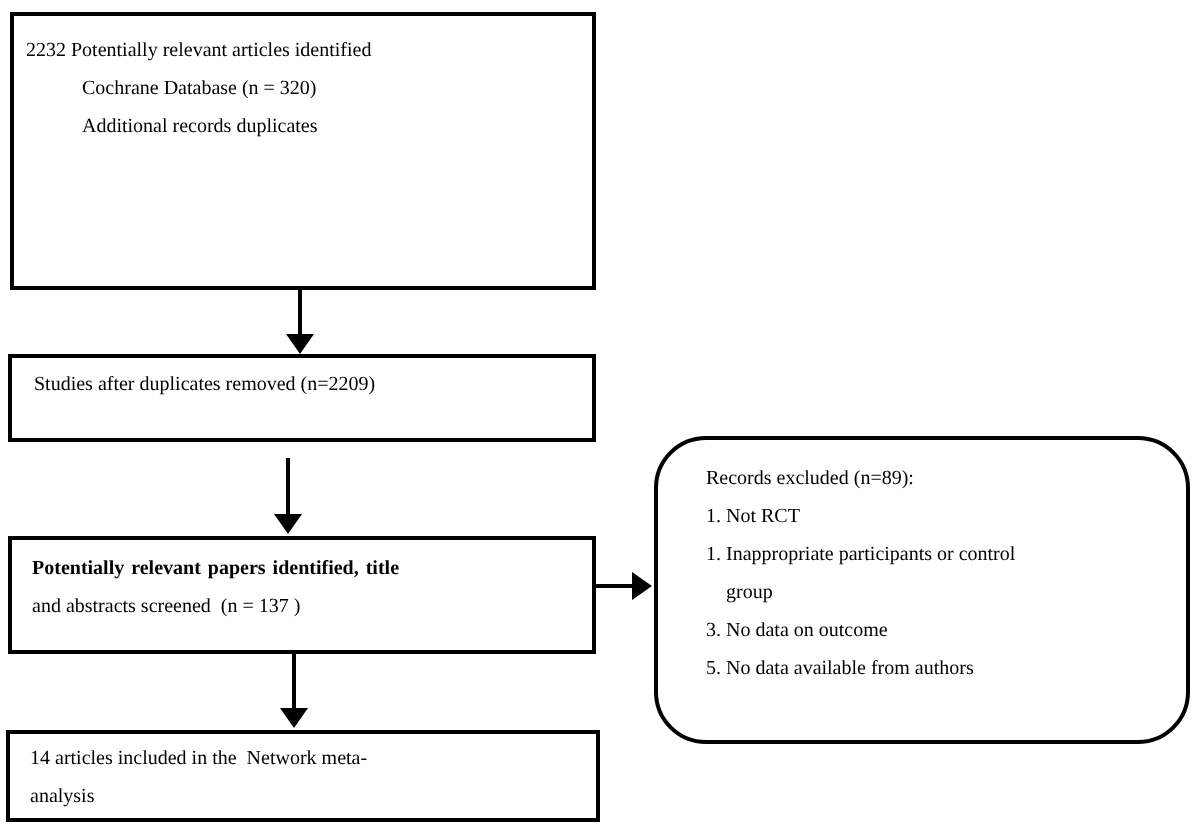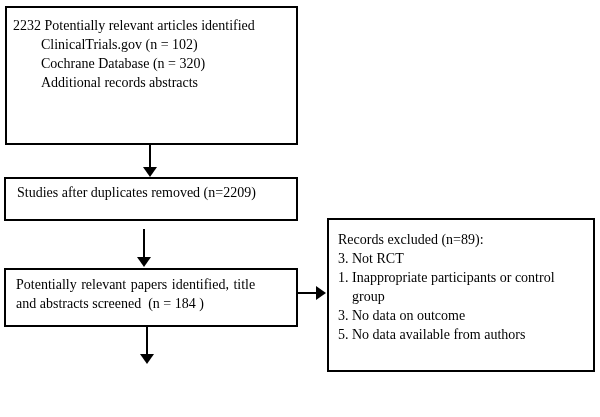--- a/index.html
+++ b/index.html
@@ -6,21 +6,21 @@
     margin: 0;
     padding: 0;
     background: #ffffff;
   }
   #stage {
     position: relative;
     width: 600px;
     height: 417px;
     background: #ffffff;
     font-family: "Liberation Serif", "DejaVu Serif", serif;
-    font-size: 14px;
+    font-size: 10px;
     line-height: 19px;
     color: #000000;
     overflow: hidden;
   }
   .box {
     position: absolute;
     box-sizing: border-box;
     border: 2px solid #000000;
     background: #ffffff;
     overflow: hidden;
@@ -28,22 +28,22 @@
   .line {
     white-space: pre;
   }
   .wrapline {
     white-space: pre-wrap;
   }
   #box-identified { left: 5px;   top: 6px;   width: 293px; height: 139px; padding: 8px 4px 0 6px; }
   #box-identified .indent { padding-left: 28px; }
   #box-duplicates { left: 4px;   top: 177px; width: 294px; height: 44px;  padding: 4px 8px 0 11px; }
   #box-screened   { left: 4px;   top: 268px; width: 294px; height: 59px;  padding: 5px 9px 0 10px; }
-  #box-screened .stretch { word-spacing: 1px; }
-  #box-excluded   { left: 327px; top: 218px; width: 268px; height: 154px; padding: 10px 6px 0 9px; }
+  #box-screened .stretch { word-spacing: 1px; font-weight: bold; }
+  #box-excluded   { left: 327px; top: 218px; width: 268px; height: 154px; padding: 10px 6px 0 24px; border-radius: 26px; }
   #box-included   { left: 3px;   top: 365px; width: 297px; height: 46px;  padding: 3px 9px 0 10px; }
 
   .vshaft {
     position: absolute;
     width: 2px;
     background: #000000;
   }
   .hshaft {
     position: absolute;
     height: 2px;
@@ -64,57 +64,60 @@
     border-left: 10px solid #000000;
   }
 </style>
 </head>
 <body>
 
 <div id="stage">
 
   <div class="box" id="box-identified">
     <div class="line">2232 Potentially relevant articles identified</div>
-    <div class="line indent">ClinicalTrials.gov (n = 102)</div>
     <div class="line indent">Cochrane Database (n = 320)</div>
-    <div class="line indent">Additional records abstracts</div>
+    <div class="line indent">Additional records duplicates</div>
   </div>
 
   <div>
     <div class="vshaft" style="left:149px; top:143px; height:25px;"></div>
     <div class="head-down" style="left:143px; top:167px;"></div>
   </div>
 
   <div class="box" id="box-duplicates">
     <div class="line">Studies after duplicates removed (n=2209)</div>
   </div>
 
   <div>
     <div class="vshaft" style="left:143px; top:229px; height:29px;"></div>
     <div class="head-down" style="left:137px; top:257px;"></div>
   </div>
 
   <div class="box" id="box-screened">
     <div class="line stretch">Potentially relevant papers identified, title</div>
-    <div class="line">and abstracts screened  (n = 184 )</div>
+    <div class="line">and abstracts screened  (n = 137 )</div>
   </div>
 
   <div>
     <div class="hshaft" style="left:297px; top:292px; width:20px;"></div>
     <div class="head-right" style="left:316px; top:286px;"></div>
   </div>
 
   <div class="box" id="box-excluded">
     <div class="line">Records excluded (n=89):</div>
-    <div class="wrapline">3. Not RCT</div>
+    <div class="wrapline">1. Not RCT</div>
     <div class="wrapline">1. Inappropriate participants or control
     group</div>
     <div class="wrapline">3. No data on outcome</div>
     <div class="wrapline">5. No data available from authors</div>
   </div>
 
   <div>
     <div class="vshaft" style="left:146px; top:325px; height:30px;"></div>
     <div class="head-down" style="left:140px; top:354px;"></div>
   </div>
 
+  <div class="box" id="box-included">
+    <div class="line">14 articles included in the  Network meta-</div>
+    <div class="line">analysis</div>
+  </div>
 
 </div>
 
 </body></html>

